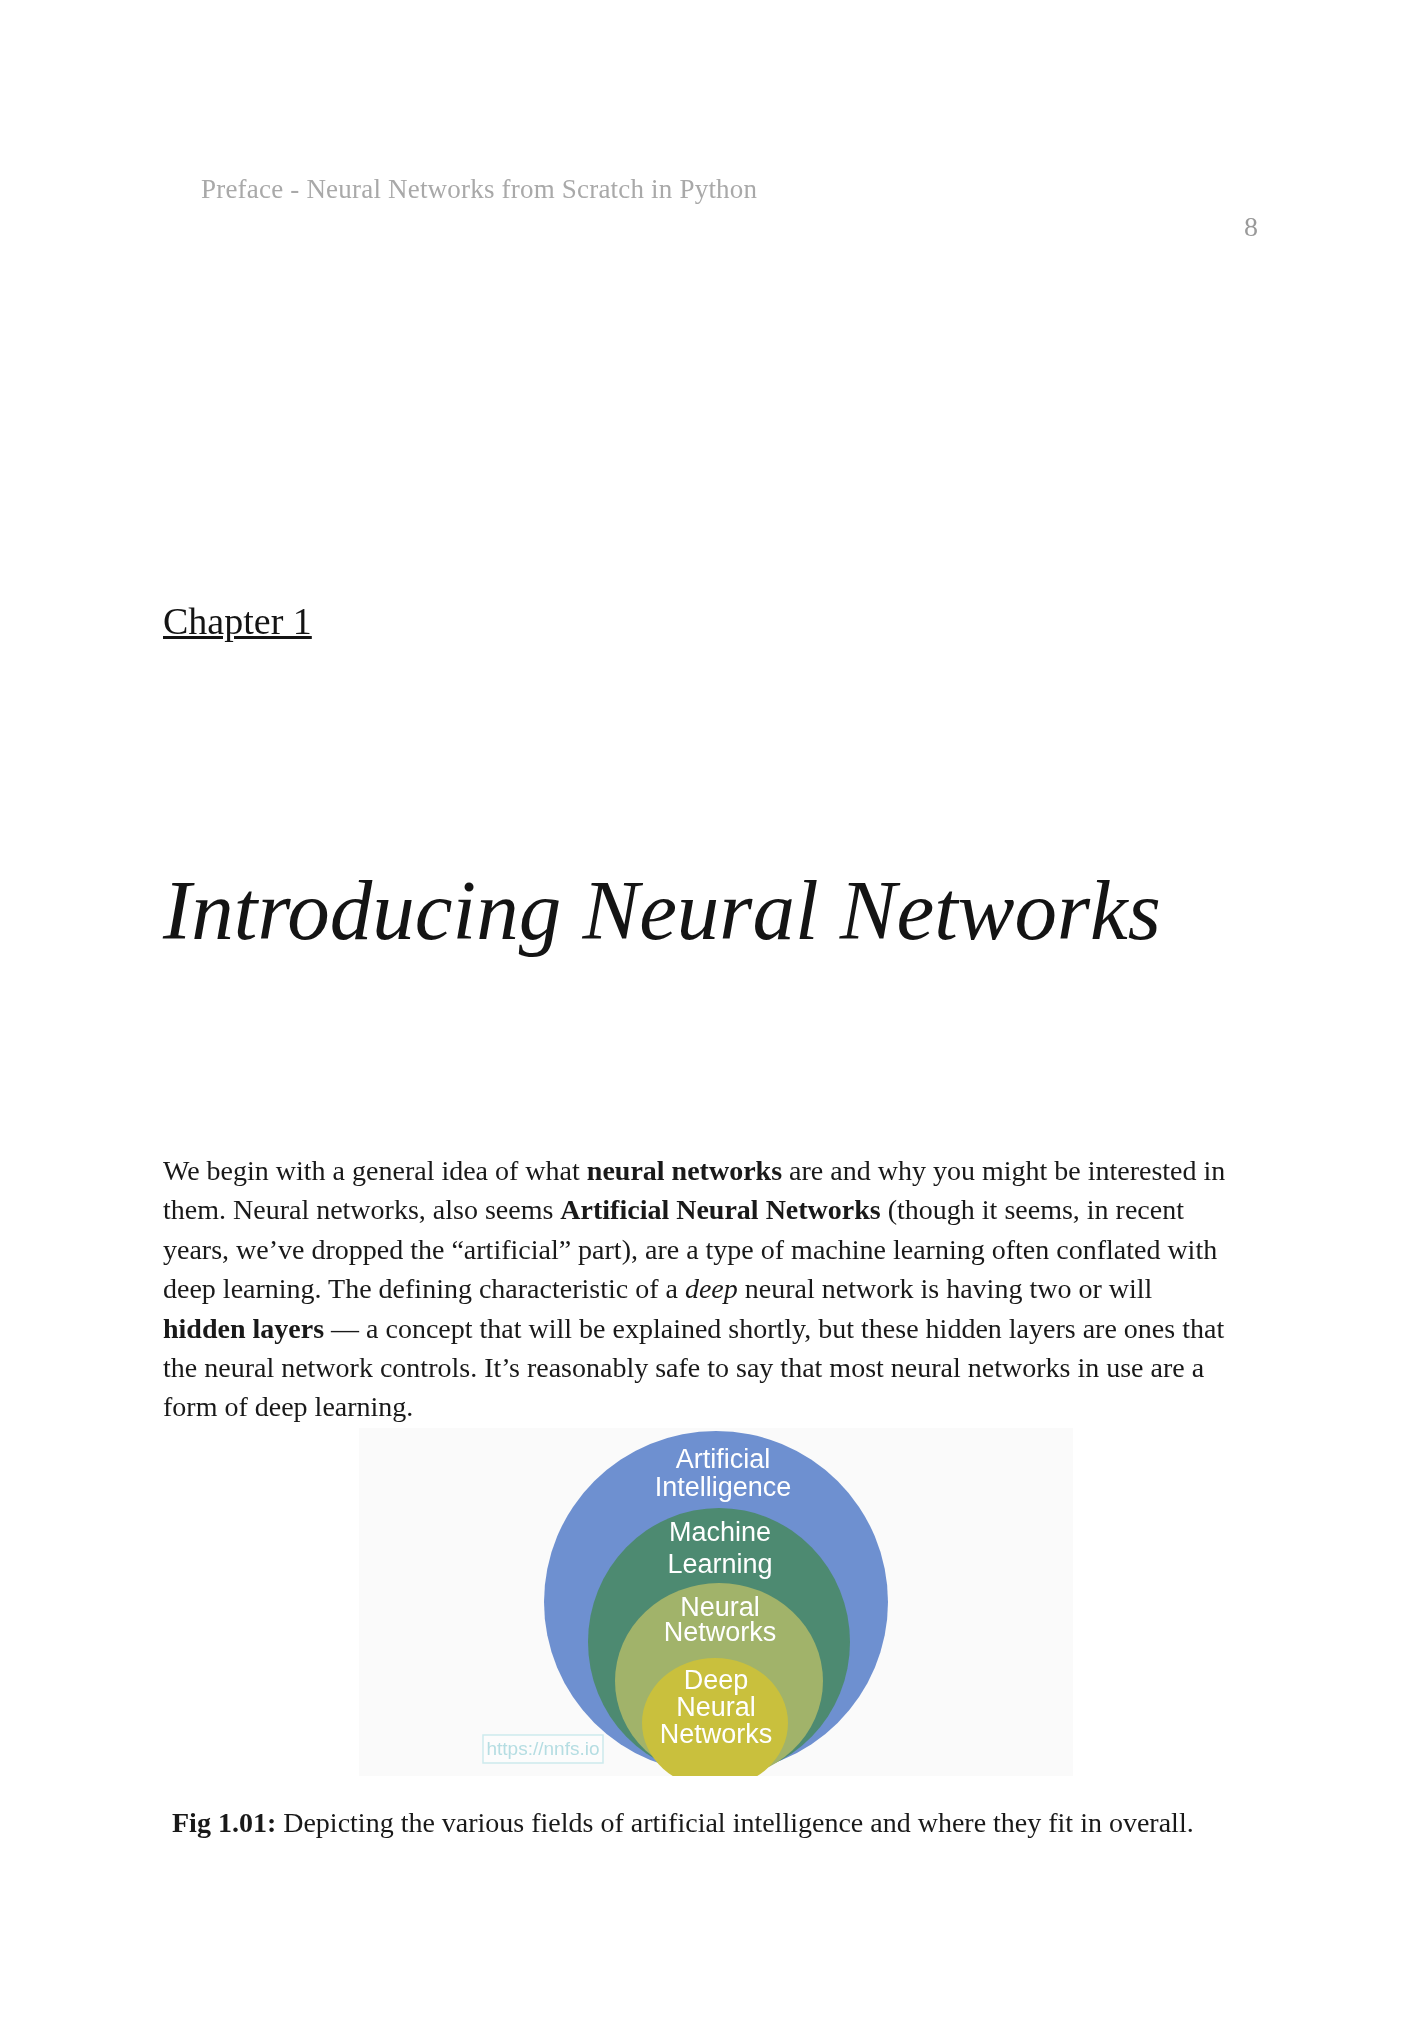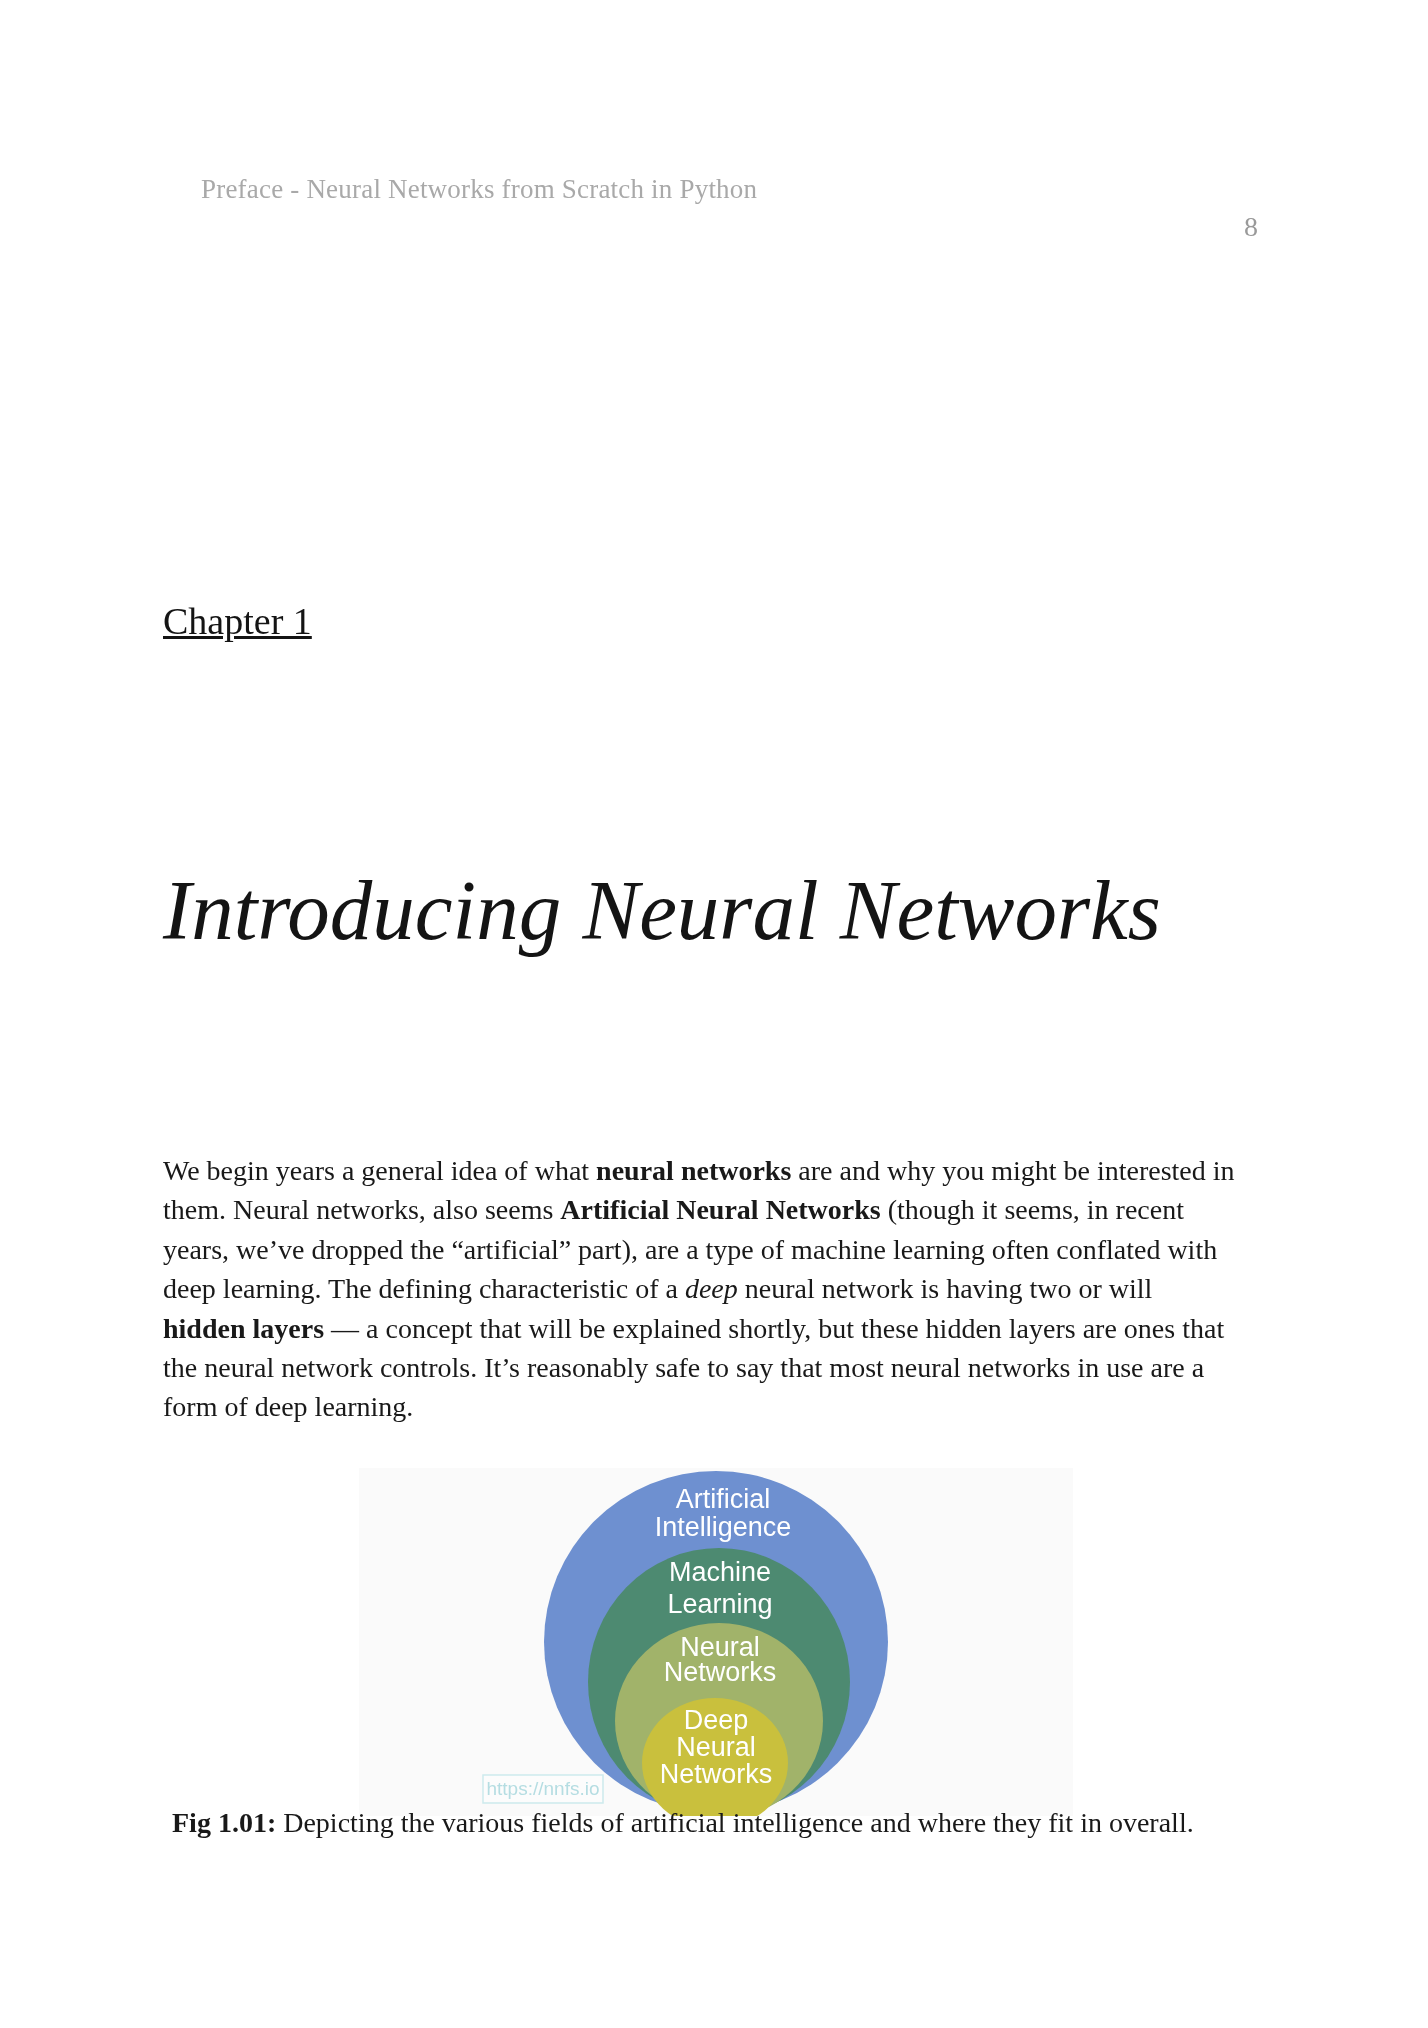--- a/index.html
+++ b/index.html
@@ -27,21 +27,21 @@
     position:absolute;left:163px;top:864px;
     font-size:85px;line-height:1.1;font-style:italic;color:#141414;
     white-space:nowrap;
   }
   .body-paragraph{
     position:absolute;left:163px;top:1151px;width:1160px;
     font-size:28px;line-height:39.4px;color:#191919;
   }
   .body-line{white-space:nowrap;}
   .figure-image{
-    position:absolute;left:359px;top:1468px;width:714px;height:348px;
+    position:absolute;left:359px;top:1428px;width:714px;height:348px;
     background:#fafafa;
     text-decoration:underline;
   }
   .figure-image svg{display:block;}
   .venn-label{
     font-family:"Liberation Sans", sans-serif;
     font-size:27px;fill:#ffffff;text-anchor:middle;
   }
   .watermark-text{
     font-family:"Liberation Sans", sans-serif;
@@ -59,21 +59,21 @@
 
   <div class="running-head">Preface - Neural Networks from Scratch in Python</div>
 
   <div class="page-number">8</div>
 
   <div class="chapter-heading">Chapter 1</div>
 
   <div class="chapter-title">Introducing Neural Networks</div>
 
   <div class="body-paragraph">
-    <div class="body-line"><span>We begin years a general idea of what </span><span style="font-weight: bold;">neural networks</span><span> are and why you might be interested in</span></div>
+    <div class="body-line"><span>We begin with a general idea of what </span><span style="font-weight: bold;">neural networks</span><span> are and why you might be interested in</span></div>
     <div class="body-line"><span>them. Neural networks, also seems </span><span style="font-weight: bold; margin-top: 25px;">Artificial Neural Networks</span><span> (though it seems, in recent</span></div>
     <div class="body-line"><span>years, we’ve dropped the “artificial” part), are a type of machine learning often conflated with</span></div>
     <div class="body-line"><span>deep learning. The defining characteristic of a </span><span style="font-style: italic;">deep</span><span> neural network is having two or will</span></div>
     <div class="body-line"><span style="font-weight: bold;">hidden layers</span><span> — a concept that will be explained shortly, but these hidden layers are ones that</span></div>
     <div class="body-line"><span>the neural network controls. It’s reasonably safe to say that most neural networks in use are a</span></div>
     <div class="body-line"><span>form of deep learning.</span></div>
   </div>
 
   <div class="figure-image">
     <svg width="714" height="348" viewBox="0 0 714 348">

